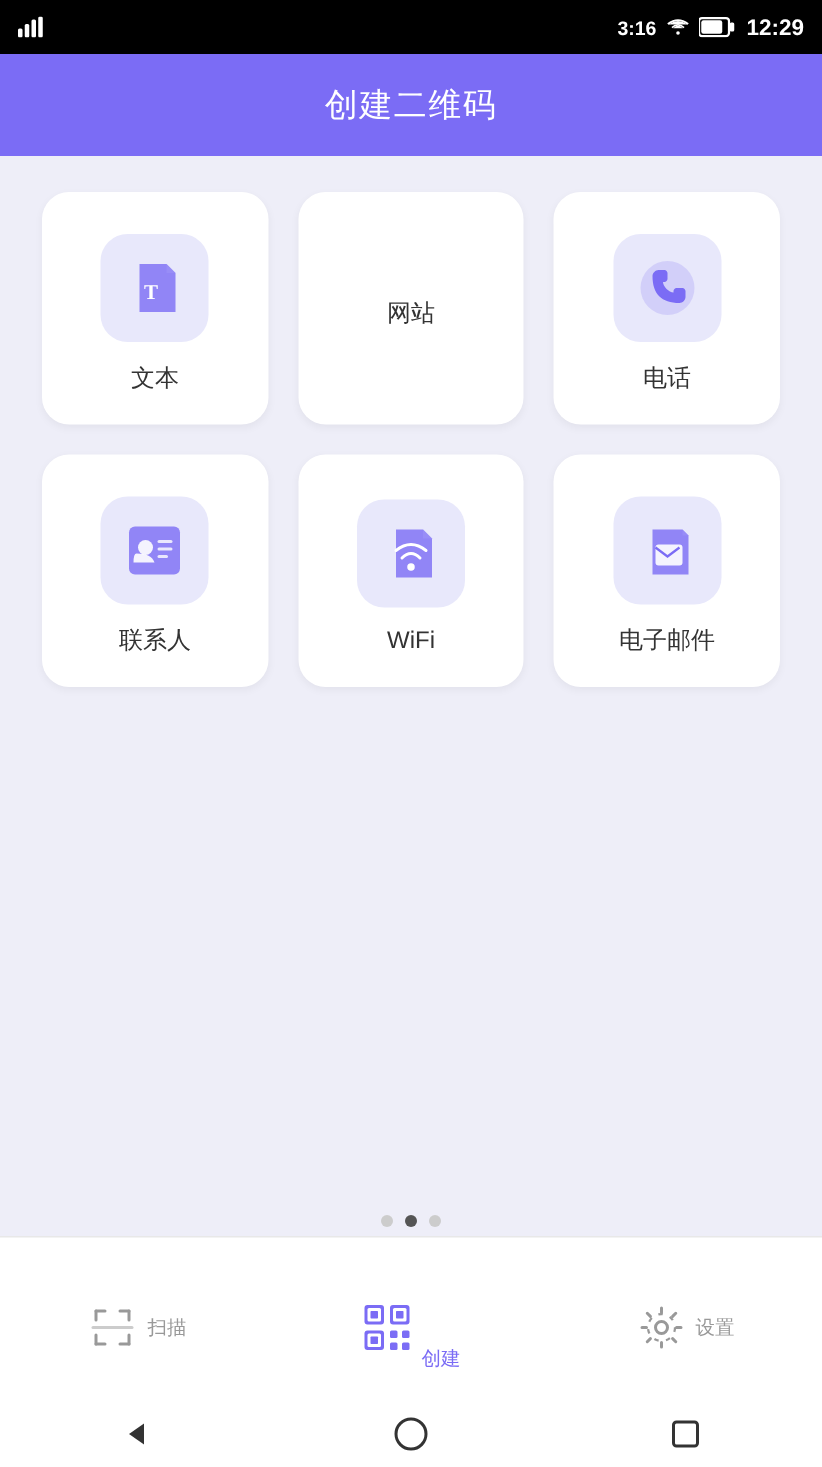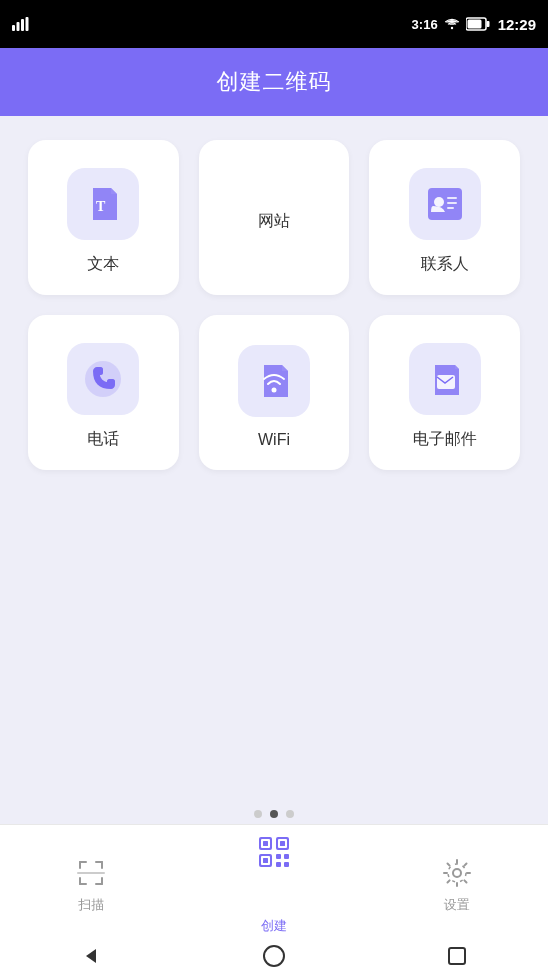--- a/index.html
+++ b/index.html
@@ -9,21 +9,21 @@
       height: 978px;
       background: #f0f0f8;
       font-family: -apple-system, 'PingFang SC', 'Microsoft YaHei', sans-serif;
       overflow: hidden;
       position: relative;
     }
 
     
     .status-bar {
       width: 100%;
-      height: 48px;
+      height: 36px;
       background: #000;
       display: flex;
       align-items: center;
       justify-content: space-between;
       padding: 0 12px;
       color: #fff;
       font-size: 13px;
     }
     .status-left {
       display: flex;
@@ -112,21 +112,21 @@
       height: 110px;
       background: #fff;
       border-top: 1px solid #e8e8e8;
       display: flex;
       align-items: center;
       justify-content: space-around;
     }
 
     .nav-item {
       display: flex;
-      flex-direction: column;
+      flex-direction: row;
       align-items: center;
       justify-content: center;
       gap: 6px;
       cursor: pointer;
       flex: 1;
       padding-top: 10px;
     }
 
     .nav-icon {
       width: 34px;
@@ -240,39 +240,39 @@
       <span class="item-label">文本</span>
     </div>
 
     <div class="grid-item">
       <span class="item-label">网站</span>
     </div>
 
     <div class="grid-item">
       <div class="icon-wrapper">
         <svg viewBox="0 0 40 40" fill="none">
+          <circle cx="20" cy="20" r="18" fill="#7b6cf5" opacity="0.2"></circle>
+          <path d="M14 8 C12 8 10 10 10 12 C10 24 16 30 28 30 C30 30 32 28 32 26 L32 22 C32 21 31 20 30 20 L26 20 C25 20 24 21 24 22 L24 23 C21 23 17 19 17 16 L18 16 C19 16 20 15 20 14 L20 10 C20 9 19 8 18 8 Z" fill="#7b6cf5"></path>
+        </svg>
+      </div>
+      <span class="item-label">电话</span>
+    </div>
+
+    <div class="grid-item">
+      <div class="icon-wrapper">
+        <svg viewBox="0 0 40 40" fill="none">
           <rect x="3" y="4" width="34" height="32" rx="4" fill="#7b6cf5" opacity="0.8"></rect>
           <circle cx="14" cy="18" r="5" fill="white" opacity="0.9"></circle>
           <path d="M20 28 Q18 22 8 22 Q6 22 6 28" fill="white" opacity="0.9"></path>
           <rect x="22" y="13" width="10" height="2" rx="1" fill="white" opacity="0.8"></rect>
           <rect x="22" y="18" width="10" height="2" rx="1" fill="white" opacity="0.8"></rect>
           <rect x="22" y="23" width="7" height="2" rx="1" fill="white" opacity="0.8"></rect>
         </svg>
       </div>
       <span class="item-label">联系人</span>
-    </div>
-
-    <div class="grid-item">
-      <div class="icon-wrapper">
-        <svg viewBox="0 0 40 40" fill="none">
-          <circle cx="20" cy="20" r="18" fill="#7b6cf5" opacity="0.2"></circle>
-          <path d="M14 8 C12 8 10 10 10 12 C10 24 16 30 28 30 C30 30 32 28 32 26 L32 22 C32 21 31 20 30 20 L26 20 C25 20 24 21 24 22 L24 23 C21 23 17 19 17 16 L18 16 C19 16 20 15 20 14 L20 10 C20 9 19 8 18 8 Z" fill="#7b6cf5"></path>
-        </svg>
-      </div>
-      <span class="item-label">电话</span>
     </div>
 
 
     <div class="grid-item">
       <div class="icon-wrapper">
         <svg viewBox="0 0 40 40" fill="none">
           <path d="M10 4 L28 4 L34 10 L34 36 L10 36 Z" fill="#7b6cf5" opacity="0.8"></path>
           <path d="M28 4 L28 10 L34 10" fill="#9d93f8" opacity="0.6"></path>
           <circle cx="20" cy="29" r="2.5" fill="white"></circle>
           <path d="M14 23 Q20 17 26 23" stroke="white" stroke-width="2" fill="none" stroke-linecap="round"></path>

